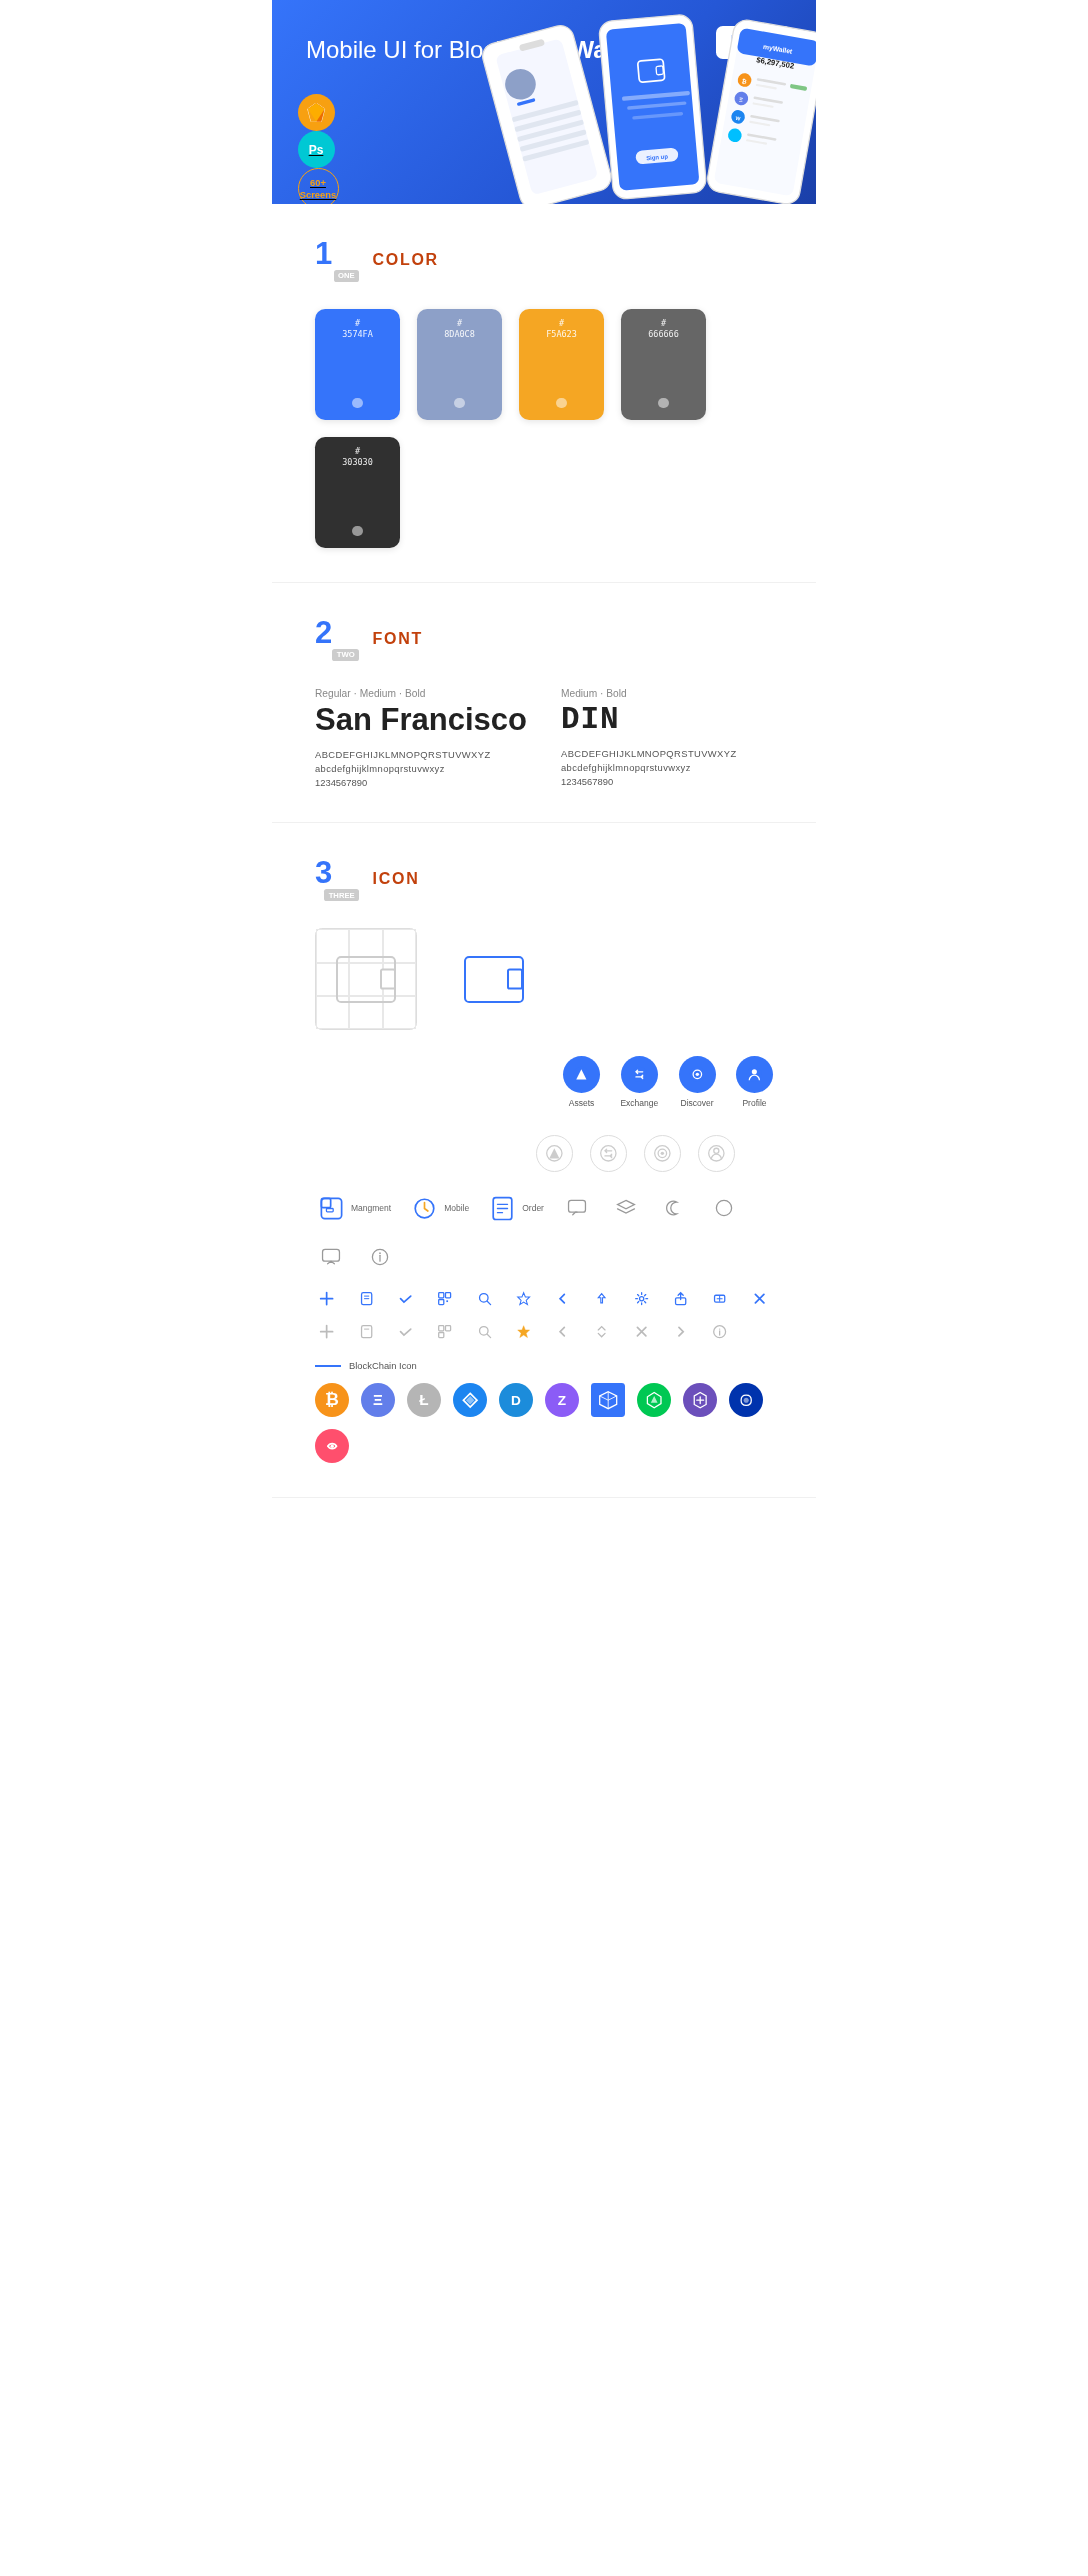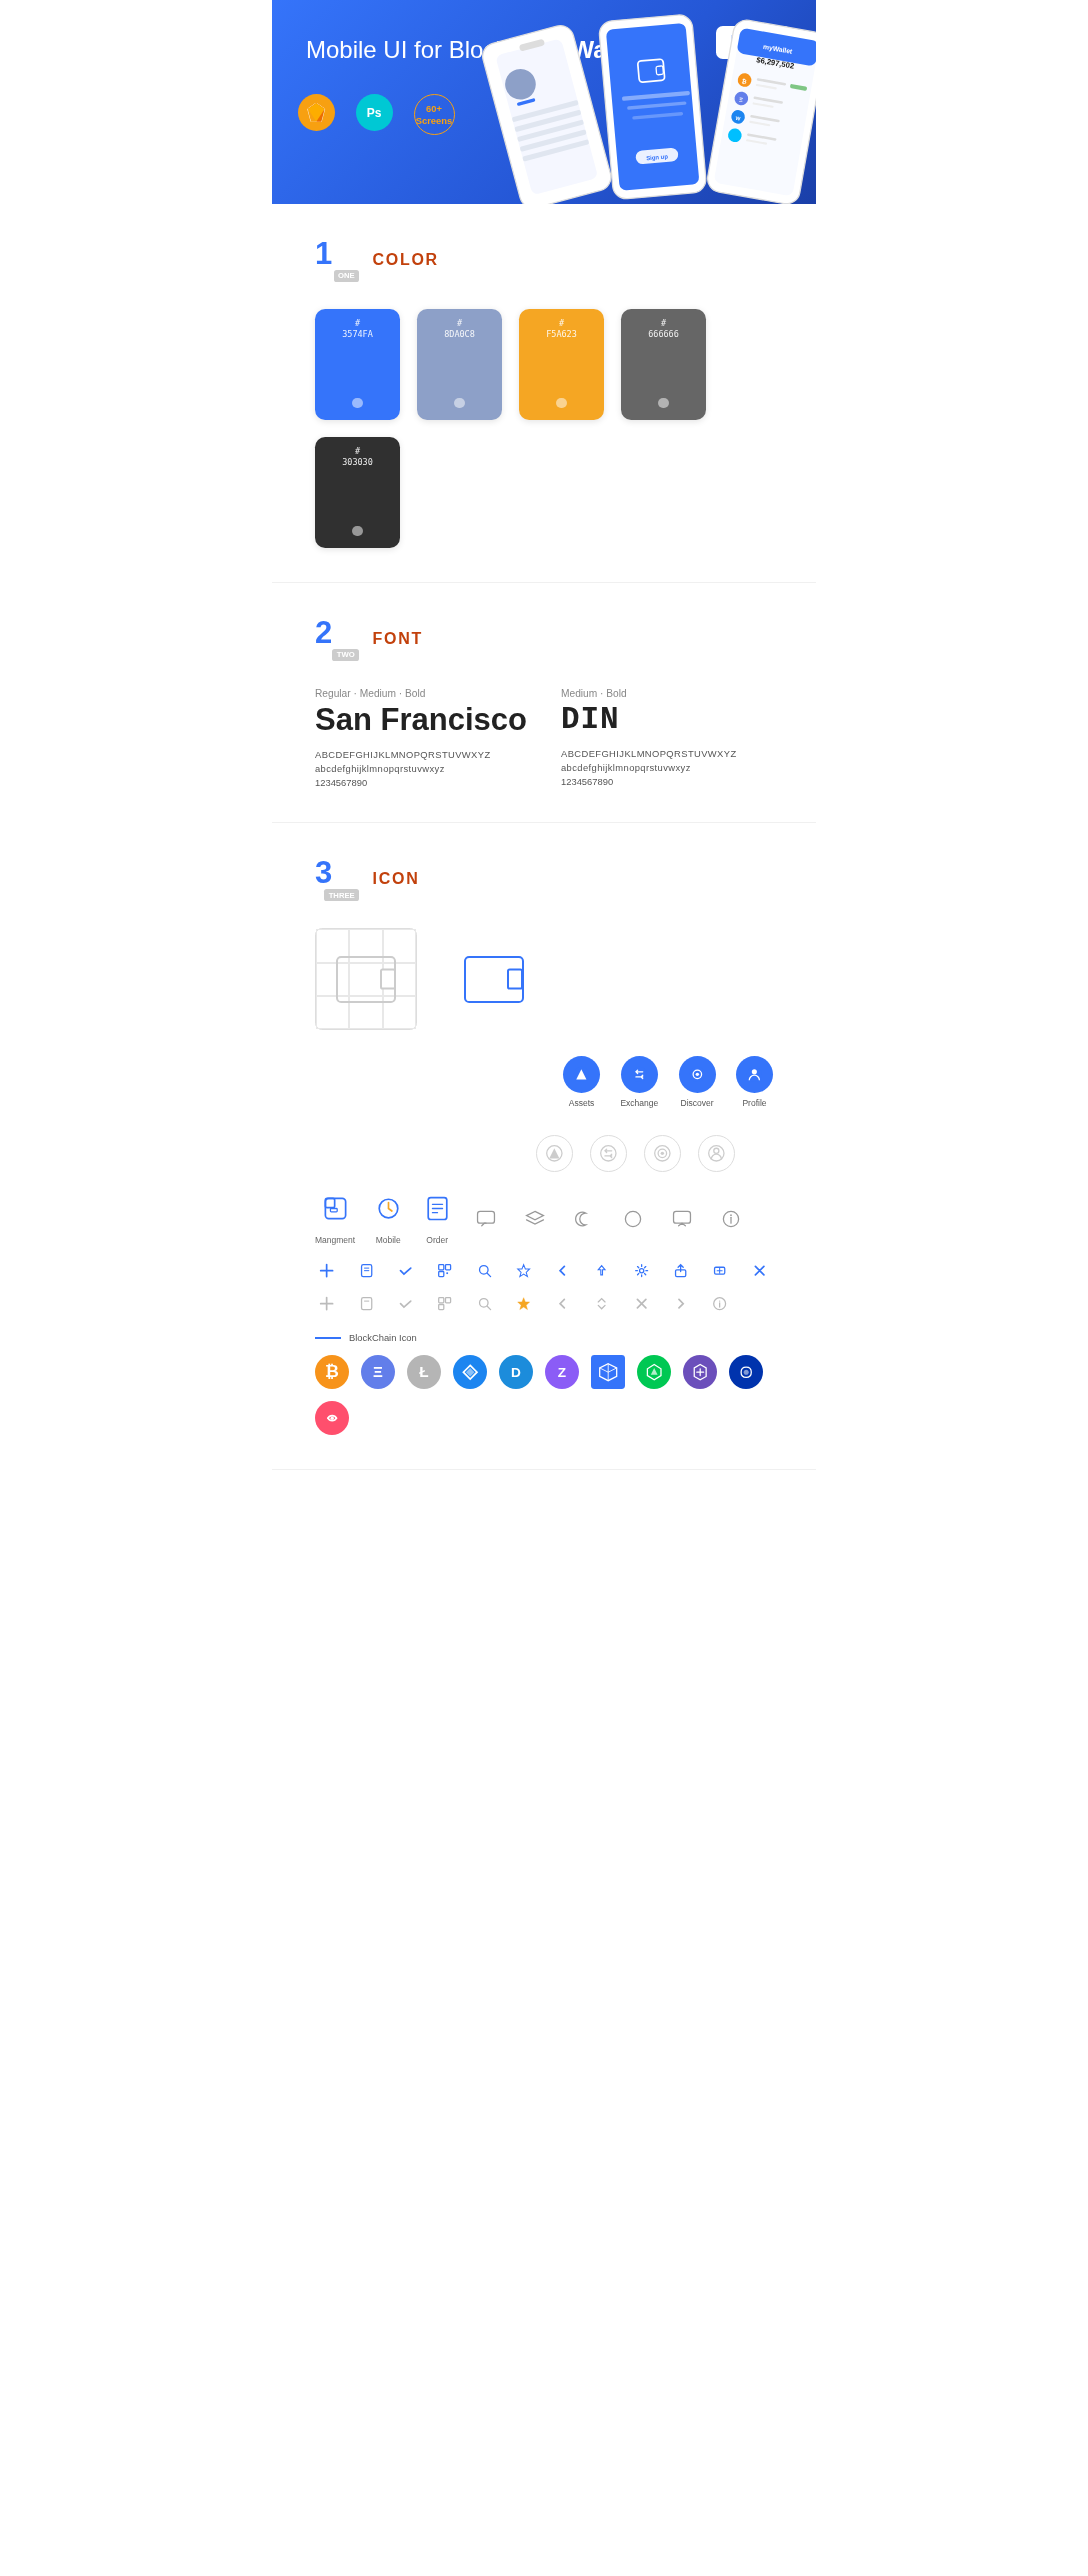--- a/index.html
+++ b/index.html
@@ -27,25 +27,26 @@
       right: 25.5px;
       background: #fff;
       color: #3574FA;
       font-size: 17px;
       font-weight: 700;
       padding: 6.8px 15.3px;
       border-radius: 6.8px;
     }
     .hero-badges {
       display: flex;
-      flex-direction: row;
-      gap: 21px;
+      flex-direction: column;
+      gap: 0;
       position: absolute;
       left: 25.5px;
       top: 94px;
+      text-decoration: underline;
     }
     .badge-circle {
       width: 37px;
       height: 37px;
       border-radius: 50%;
       display: flex;
       align-items: center;
       justify-content: center;
       font-weight: 700;
       font-size: 9.4px;
@@ -278,23 +279,23 @@
     
     .icon-row {
       display: flex;
       gap: 17px;
       align-items: center;
       margin-bottom: 13.6px;
       flex-wrap: wrap;
     }
     .icon-item {
       display: flex;
-      flex-direction: column;
-      align-items: center;
-      gap: 11px;
+      flex-direction: row;
+      align-items: center;
+      gap: 4px;
     }
     .icon-item-label {
       font-size: 8.5px;
       color: #666;
     }
     .icon-box {
       width: 32px;
       height: 32px;
       display: flex;
       align-items: center;

